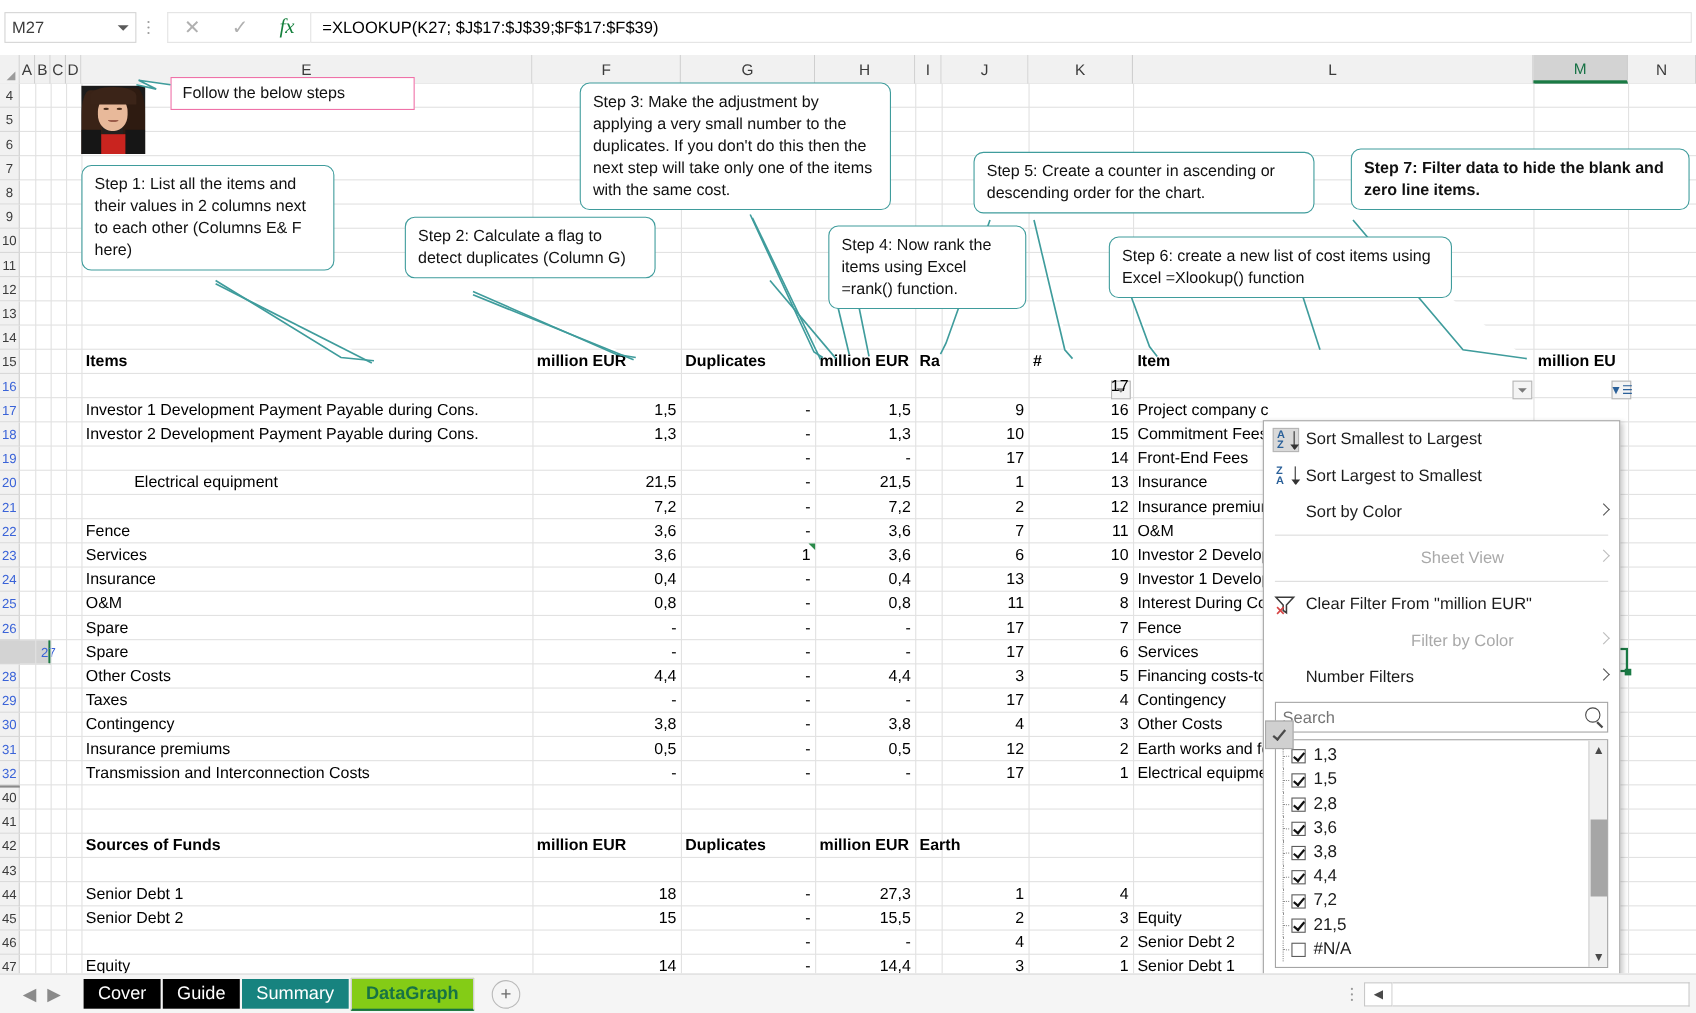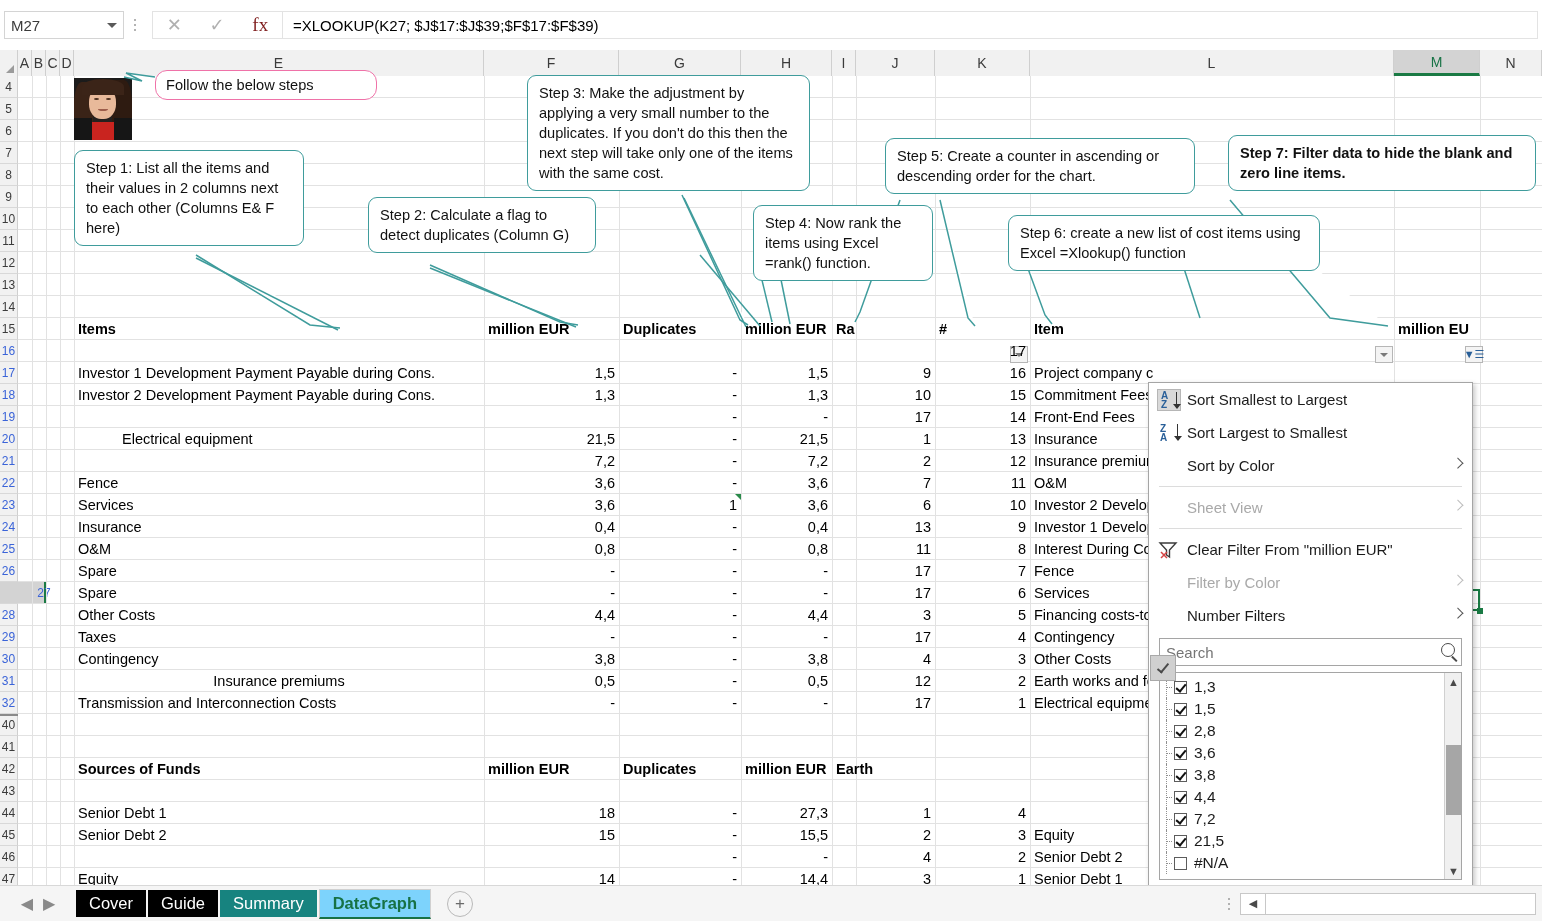--- a/index.html
+++ b/index.html
@@ -33,21 +33,21 @@
     align-items:center; justify-content:center; gap:3px;
   }
   .vdots i { width:2px;height:2px;background:#9a9a9a;display:block;border-radius:50%; }
   #fx-group {
     margin-left: 6px; height: 28px; width: 130px;
     border: 1px solid #e3e3e3; border-right: none; background: #fff;
     display: flex; align-items: center; justify-content: space-around;
     color: #b0b0b0; font-size: 18px;
   }
   #fx-group .fxi { cursor: pointer; }
-  #fx-group .fx-italic { font-family: "Liberation Serif", serif; color:#7f1d1d; font-size:19px;}
+  #fx-group .fx-italic { font-family: "Liberation Serif", serif; font-style: italic; color:#15803d; font-size:19px;}
   #formula-input {
     height: 28px; flex: 1; margin-right: 4px;
     border: 1px solid #e3e3e3; background: #fff;
     display: flex; align-items: center; padding-left: 10px;
     font-size: 15px; color: #000; font-family: "Liberation Sans", sans-serif;
   }
 
   
   #grid-wrap {
     position: absolute; left: 0; top: 50px;
@@ -131,36 +131,36 @@
   #person-photo .jacketR {position:absolute;right:0px;top:40px;width:18px;height:24px;background:#161616;}
 
   
   .callout {
     position:absolute; background:#ffffff; border:1.6px solid #3f9c9c;
     border-radius: 9px; padding: 7px 11px;
     font-size: 14.6px; line-height: 20px; color:#111;
     font-family: "Liberation Sans", sans-serif;
   }
   .callout.bold { font-weight:bold; }
-  .callout.pink { border:1.8px solid #ef72a8; border-radius:12px; padding:4px 10px; }
+  .callout.pink { border:1.8px solid #ef72a8; border-radius:0; padding:4px 10px; }
   svg.leader { position:absolute; overflow:visible; pointer-events:none; }
   svg.leader path, svg.leader polyline { fill:#ffffff; stroke:#3f9c9c; stroke-width:1.5; }
 
   
   #filter-menu {
     position:absolute; left:1148px; top:332px; width:325px; height:548px;
     background:#ffffff; border:1px solid #a5a5a5;
     box-shadow: 2px 2px 5px rgba(0,0,0,.22);
     font-size:15px; color:#1b1b1b;
   }
   .fm-item {
     height:33px; display:flex; align-items:center; padding-left:38px; position:relative;
     cursor:default;
   }
-  .fm-item.disabled { color:#a9a9a9; }
+  .fm-item.disabled { color:#a9a9a9;justify-content:center; }
   .fm-item .chev {
     position:absolute; right:13px; top:50%; transform:translateY(-50%);
     width:8px;height:8px;border-right:1.6px solid #555; border-top:1.6px solid #555;
     transform-origin:center; rotate:45deg; margin-top:-4px;
   }
   .fm-item.disabled .chev { border-color:#bdbdbd; }
   .fm-sep { height:1px; background:#dcdcdc; margin:4px 10px; }
   .az-ico {
     position:absolute; left:8px; top:50%; transform:translateY(-50%);
     width:24px; height:22px; font-size:10px; line-height:9px;
@@ -228,21 +228,21 @@
     display:flex; align-items:center;
   }
   #tab-nav { width:76px; height:36px; display:flex; align-items:center; justify-content:center; gap:10px; color:#8a8a8a;}
   .sheet-tab {
     height:27px; padding:0 13px; display:flex; align-items:center;
     font-size:16.5px; margin-right:2px;
   }
   .sheet-tab.black { background:#000; color:#fff; }
   .sheet-tab.teal { background:#17837f; color:#fff; }
   .sheet-tab.active {
-    background:#7dd3fc; color:#177245; font-weight:bold;
+    background:#84cc16; color:#177245; font-weight:bold;
     border-top:1px solid #d0d0d0; border-left:1px solid #d0d0d0; border-right:1px solid #d0d0d0;
     border-bottom:2px solid #177245; height:30px;
   }
   #add-sheet {
     width:26px;height:26px;border:1px solid #b9b9b9; border-radius:50%;
     display:flex;align-items:center;justify-content:center; color:#6a6a6a;
     font-size:17px; margin-left:14px;
   }
   #tab-right { margin-left:auto; display:flex; align-items:center; }
   #hscroll-wrap { display:flex; align-items:center; margin-right:6px; }
@@ -509,21 +509,21 @@
       <div class="cell r" style="left: 838px; top: 550px; width: 79px;">17</div>
       <div class="cell r" style="left: 917px; top: 550px; width: 95px;">4</div>
       <div class="cell" style="left: 1012px; top: 550px; width: 364px;">Contingency</div>
       <div class="cell" style="left: 56px; top: 572px; width: 410px;">Contingency</div>
       <div class="cell r" style="left: 466px; top: 572px; width: 135px;">3,8</div>
       <div class="cell r" style="left: 601px; top: 572px; width: 122px;">-</div>
       <div class="cell r" style="left: 723px; top: 572px; width: 91px;">3,8</div>
       <div class="cell r" style="left: 838px; top: 572px; width: 79px;">4</div>
       <div class="cell r" style="left: 917px; top: 572px; width: 95px;">3</div>
       <div class="cell" style="left: 1012px; top: 572px; width: 364px;">Other Costs</div>
-      <div class="cell" style="left: 56px; top: 594px; width: 410px; text-align: center;">Insurance premiums</div>
+      <div class="cell" style="left: 56px; top: 594px; width: 410px;">Insurance premiums</div>
       <div class="cell r" style="left: 466px; top: 594px; width: 135px;">0,5</div>
       <div class="cell r" style="left: 601px; top: 594px; width: 122px;">-</div>
       <div class="cell r" style="left: 723px; top: 594px; width: 91px;">0,5</div>
       <div class="cell r" style="left: 838px; top: 594px; width: 79px;">12</div>
       <div class="cell r" style="left: 917px; top: 594px; width: 95px;">2</div>
       <div class="cell" style="left: 1012px; top: 594px; width: 364px;">Earth works and fo</div>
       <div class="cell" style="left: 56px; top: 616px; width: 410px;">Transmission and Interconnection Costs</div>
       <div class="cell r" style="left: 466px; top: 616px; width: 135px;">-</div>
       <div class="cell r" style="left: 601px; top: 616px; width: 122px;">-</div>
       <div class="cell r" style="left: 723px; top: 616px; width: 91px;">-</div>

